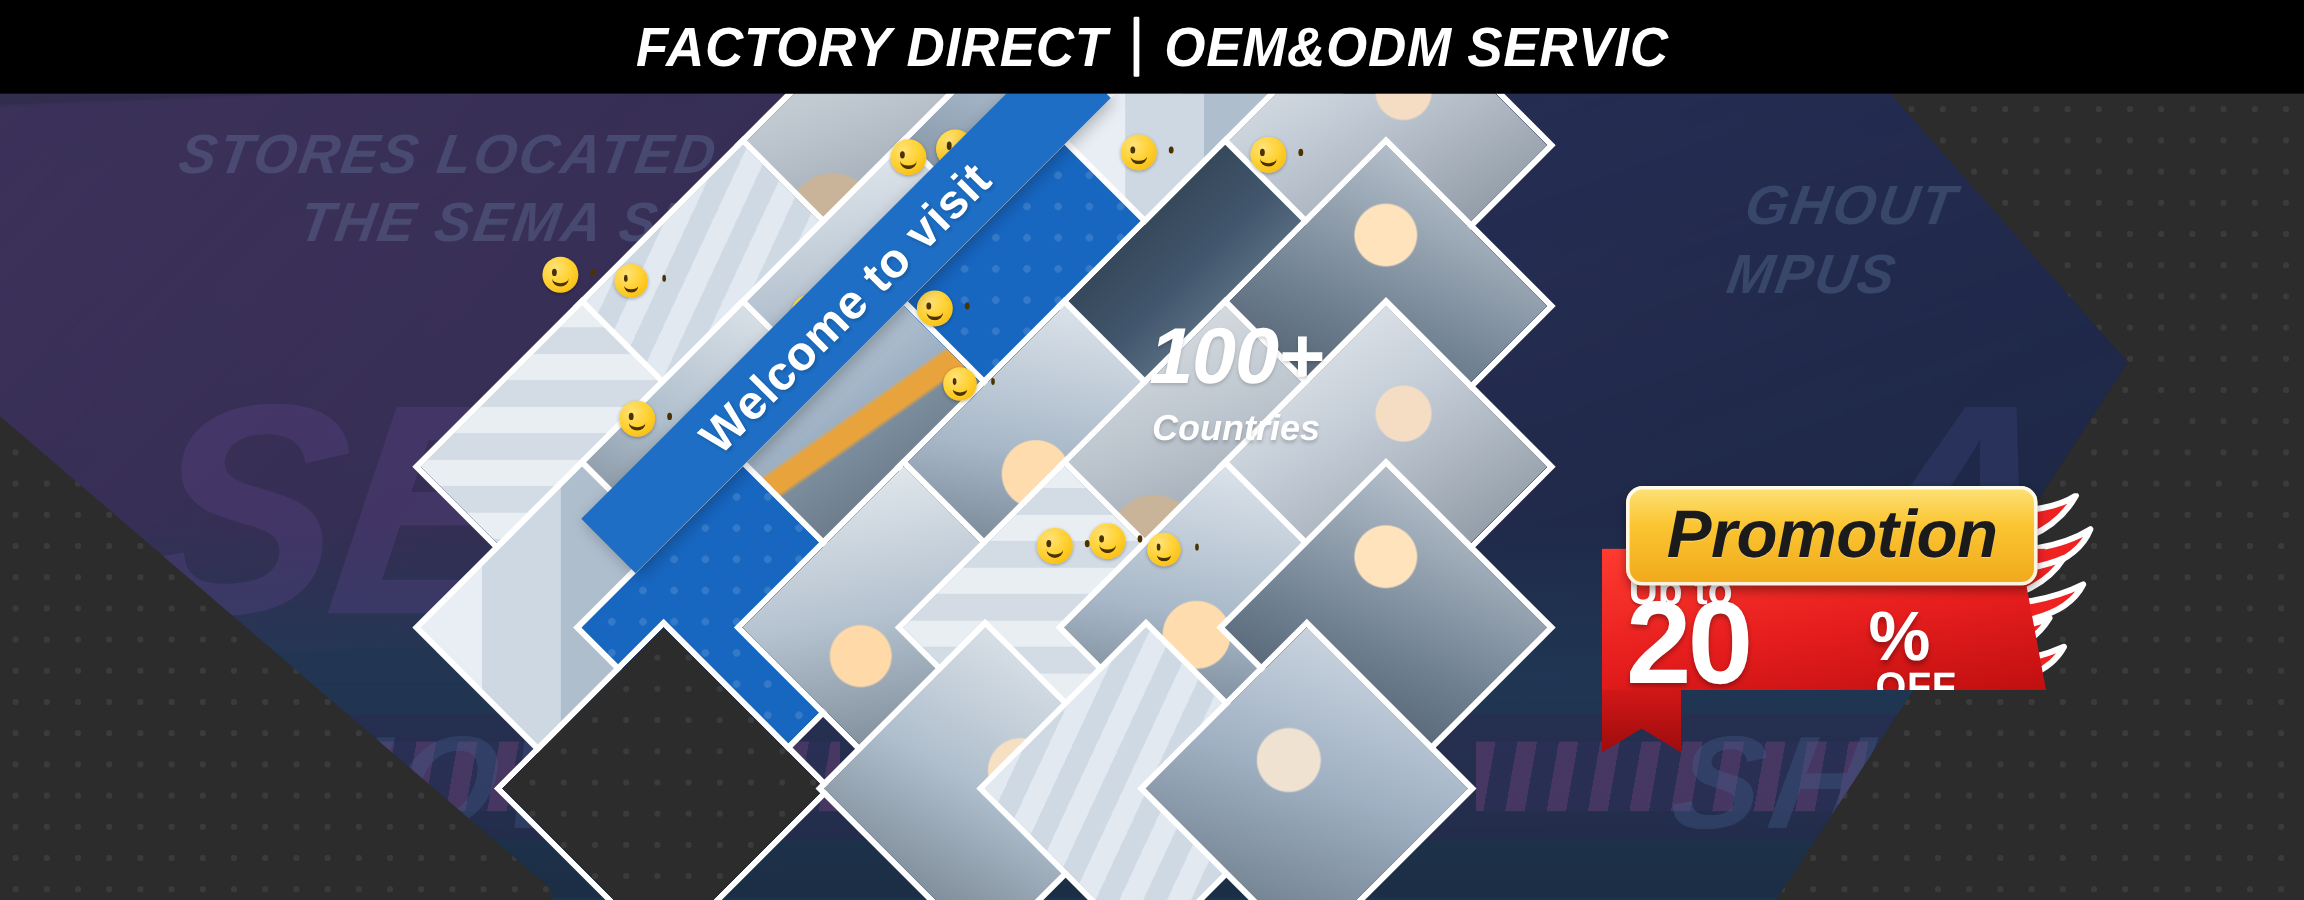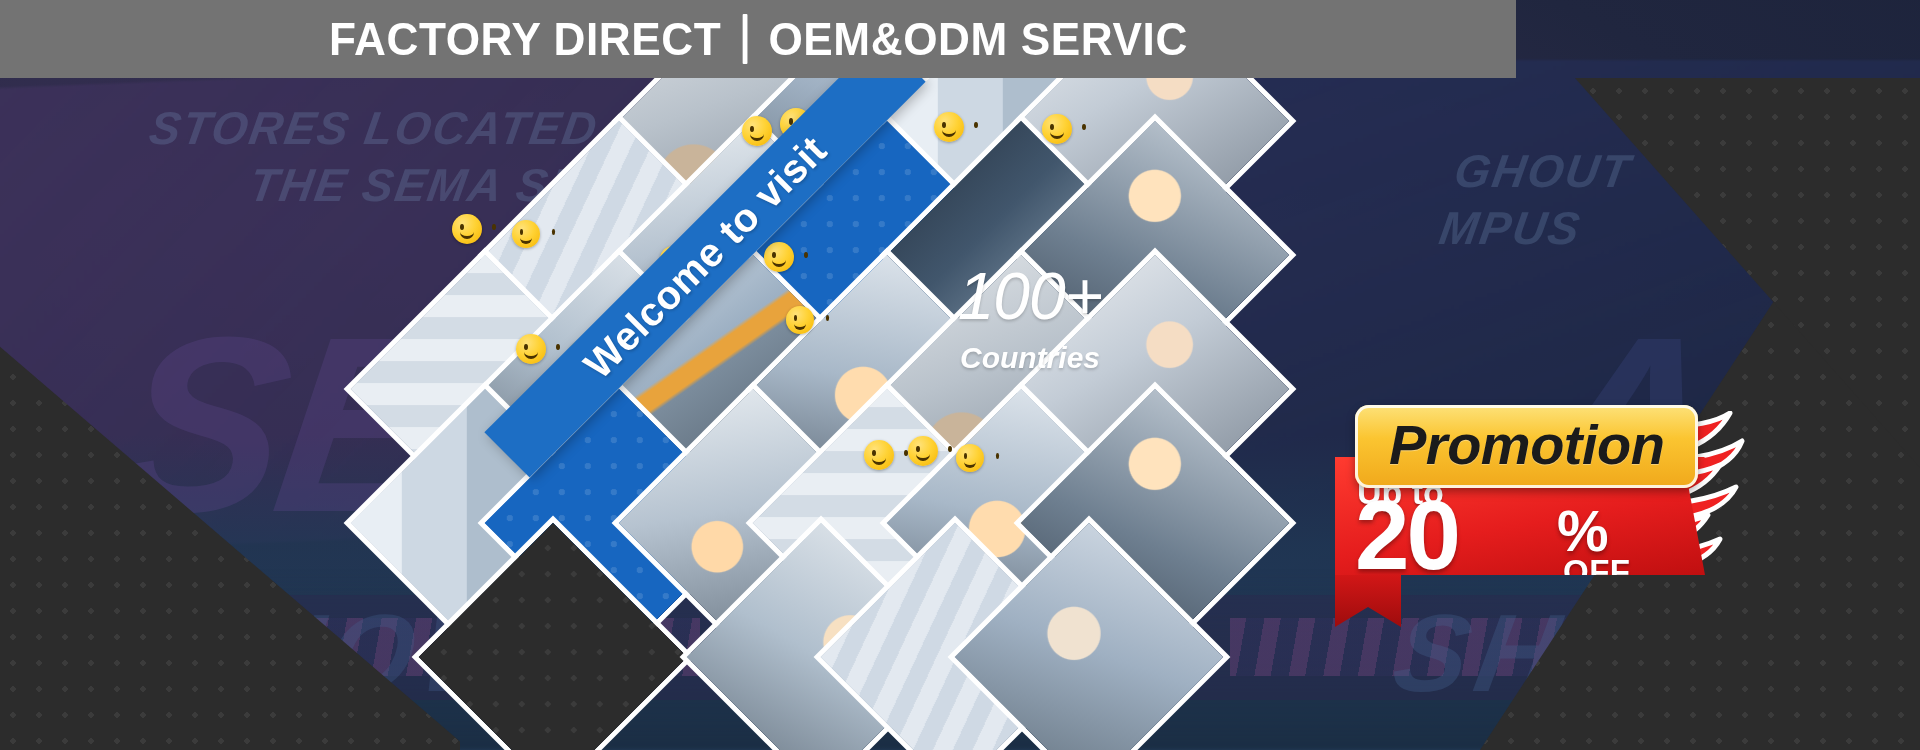--- a/index.html
+++ b/index.html
@@ -121,36 +121,36 @@
     background-size:26px 26px;}
   .tile.solid-dark .inner{background:#2c2c2c;}
   .tile.solid-dark .inner::after{content:"";position:absolute;inset:0;
     background-image:radial-gradient(rgba(255,255,255,.07) 2.6px, transparent 2.7px);
     background-size:26px 26px;}
 
   
   #countries{position:absolute;left:905px;top:195px;width:250px;height:250px;
     display:flex;flex-direction:column;align-items:center;justify-content:center;
     color:#fff;text-align:center;pointer-events:none;}
-  #countries .big{font-size:66px;font-weight:400;font-style:italic;line-height:.95;
+  #countries .big{font-size:66px;font-weight:700;font-style:italic;line-height:.95;
     letter-spacing:-1px;text-shadow:0 2px 3px rgba(0,0,0,.18);}
   #countries .sub{font-size:30px;font-weight:700;font-style:italic;margin-top:14px;
     text-shadow:0 2px 3px rgba(0,0,0,.18);}
 
   
   #ribbon{position:absolute;left:425px;top:225px;width:560px;height:64px;
     background:#1d6ec4;transform:rotate(-45deg);transform-origin:center;
     display:flex;align-items:center;justify-content:center;
     box-shadow:0 4px 12px rgba(0,0,0,.25);overflow:hidden;}
   #ribbon span{color:#fff;font-size:40px;font-weight:700;letter-spacing:.5px;
     white-space:nowrap;text-shadow:0 2px 3px rgba(0,0,0,.2);}
 
   
-  #topbar{position:absolute;left:0;top:0;width:1516px;height:78px;background:#737373;
-    display:flex;align-items:center;justify-content:center;z-index:40;}
+  #topbar{position:absolute;left:0;top:0;width:1920px;height:78px;background:#000000;
+    display:flex;align-items:center;justify-content:center;z-index:40;font-style:italic;}
   #topbar .headline{display:flex;align-items:center;gap:22px;
     color:#fff;font-size:46px;font-weight:700;letter-spacing:.6px;
     transform:scaleX(.96);white-space:nowrap;}
   #topbar .divider{width:5px;height:50px;background:#fff;border-radius:1px;}
 
   
   #promo{position:absolute;left:1335px;top:405px;width:460px;height:200px;z-index:35;}
   .flame{position:absolute;left:245px;top:6px;width:215px;height:180px;}
   .promo-pill{position:absolute;left:20px;top:0;padding:7px 34px 11px 34px;
     border-radius:14px;z-index:3;

